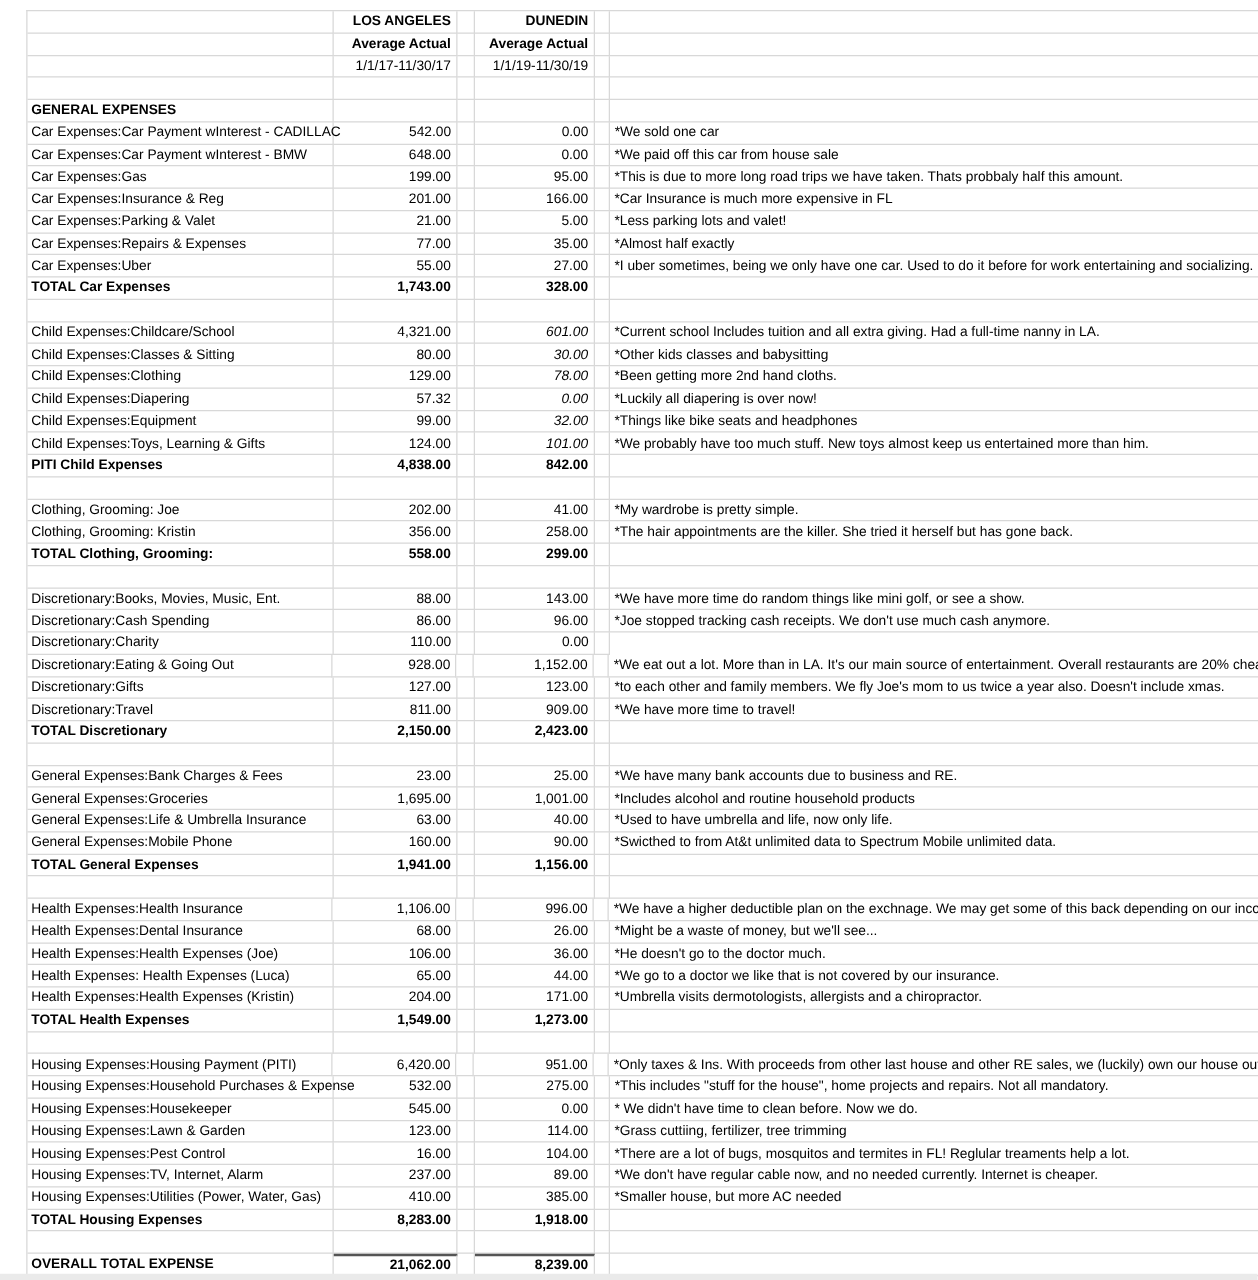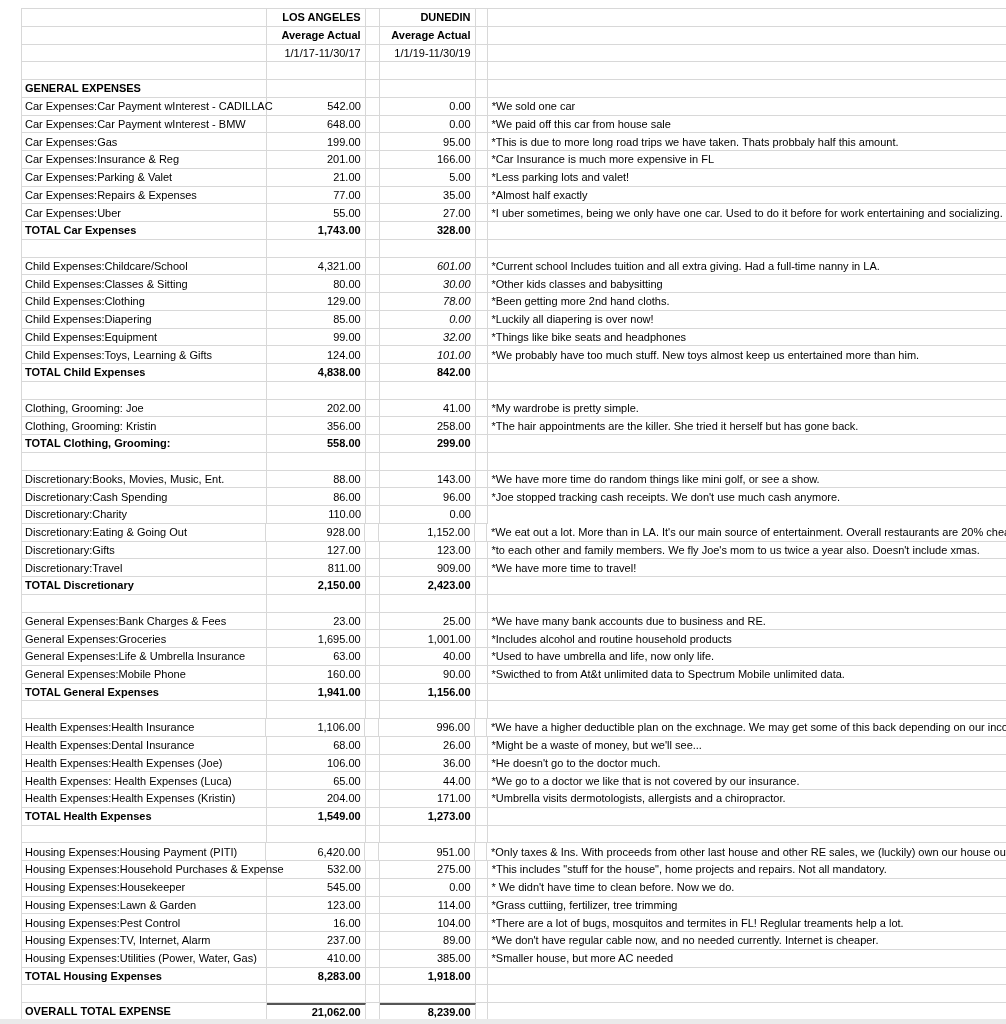--- a/index.html
+++ b/index.html
@@ -182,21 +182,21 @@
       <div class="row data">
     <div class="cell cell-label">Child Expenses:Clothing</div>
     <div class="cell cell-la">129.00</div>
     <div class="cell cell-sp1"></div>
     <div class="cell cell-dun italic">78.00</div>
     <div class="cell cell-sp2"></div>
     <div class="cell cell-note">*Been getting more 2nd hand cloths.</div>
   </div>
       <div class="row data">
     <div class="cell cell-label">Child Expenses:Diapering</div>
-    <div class="cell cell-la">85.00</div>
+    <div class="cell cell-la">57.32</div>
     <div class="cell cell-sp1"></div>
     <div class="cell cell-dun italic">0.00</div>
     <div class="cell cell-sp2"></div>
     <div class="cell cell-note">*Luckily all diapering is over now!</div>
   </div>
       <div class="row data">
     <div class="cell cell-label">Child Expenses:Equipment</div>
     <div class="cell cell-la">99.00</div>
     <div class="cell cell-sp1"></div>
     <div class="cell cell-dun italic">32.00</div>
@@ -205,21 +205,21 @@
   </div>
       <div class="row data">
     <div class="cell cell-label">Child Expenses:Toys, Learning &amp; Gifts</div>
     <div class="cell cell-la">124.00</div>
     <div class="cell cell-sp1"></div>
     <div class="cell cell-dun italic">101.00</div>
     <div class="cell cell-sp2"></div>
     <div class="cell cell-note">*We probably have too much stuff. New toys almost keep us entertained more than him.</div>
   </div>
       <div class="row total">
-    <div class="cell cell-label">TOTAL Child Expenses</div>
+    <div class="cell cell-label">PITI Child Expenses</div>
     <div class="cell cell-la">4,838.00</div>
     <div class="cell cell-sp1"></div>
     <div class="cell cell-dun">842.00</div>
     <div class="cell cell-sp2"></div>
     <div class="cell cell-note"></div>
   </div>
       <div class="row blank">
     <div class="cell cell-label"></div>
     <div class="cell cell-la"></div>
     <div class="cell cell-sp1"></div>

